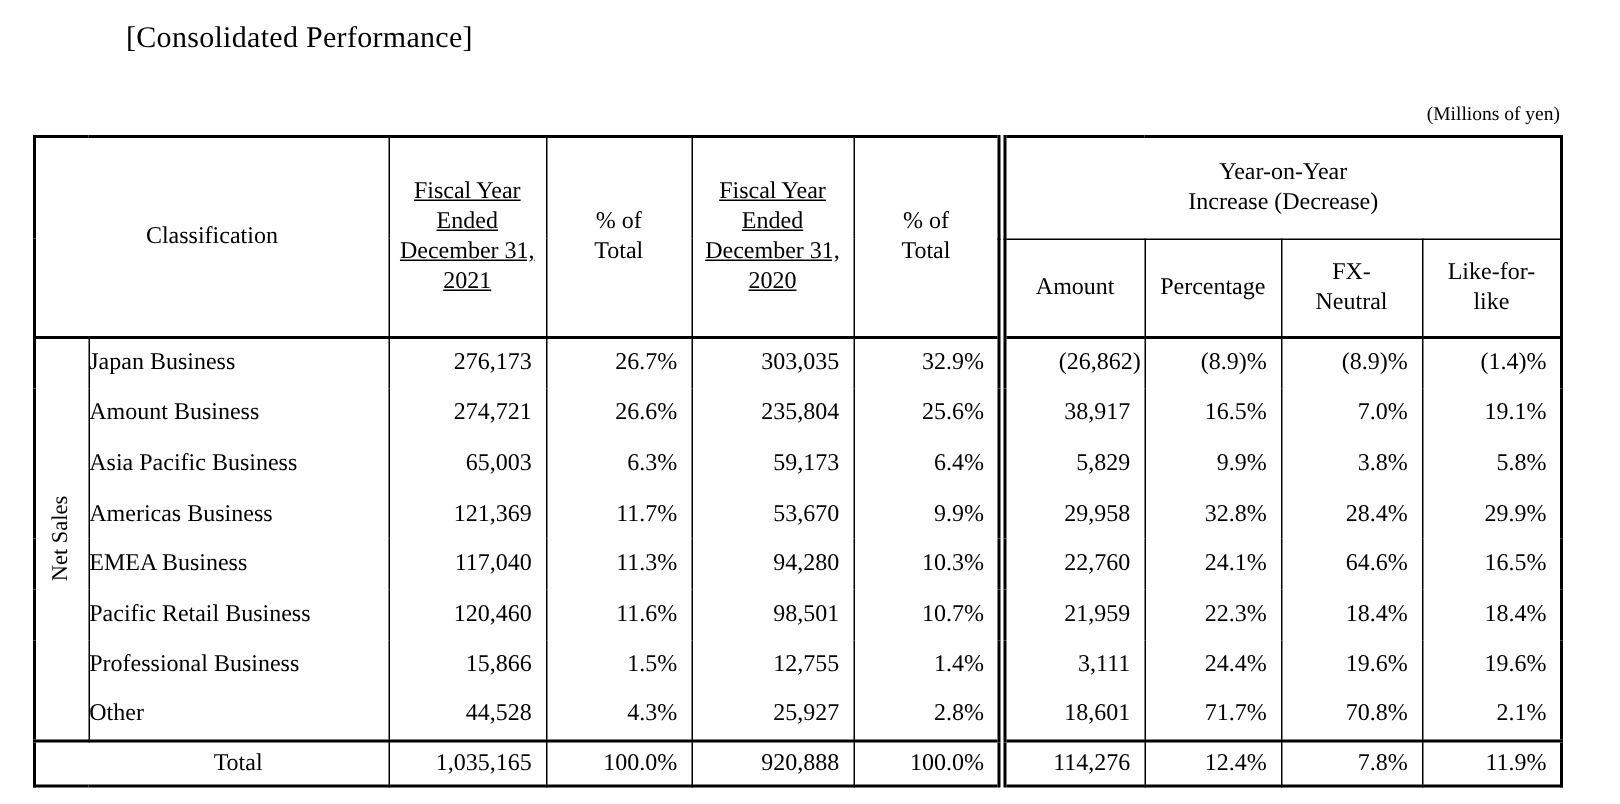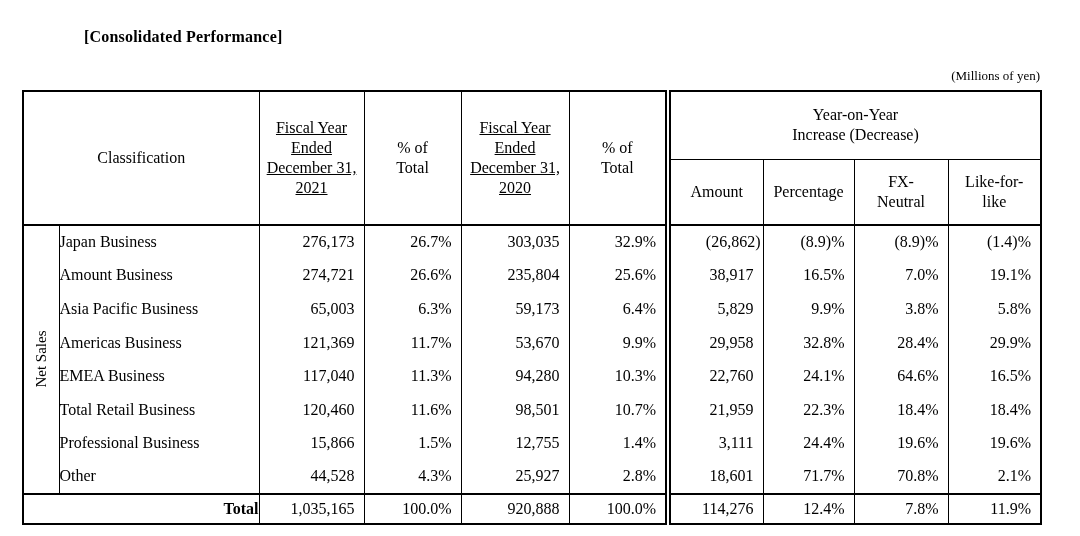--- a/index.html
+++ b/index.html
@@ -1,21 +1,21 @@
 <!DOCTYPE html>
 <html><head>
 <meta charset="utf-8">
 <style>
   * { margin: 0; padding: 0; box-sizing: border-box; }
   html, body { width: 1080px; height: 536px; background: #ffffff; overflow: hidden; }
   body { font-family: "Liberation Serif", "DejaVu Serif", serif; color: #000; position: relative; }
 
   .page-title {
-    position: absolute; left: 84px; top: 28px;
-    font-size: 16px; font-weight: bold; letter-spacing: 0.2px;
+    position: absolute; left: 84px; top: 14px;
+    font-size: 20px; font-weight: normal; letter-spacing: 0.2px;
   }
   .units-note {
     position: absolute; top: 68px; right: 40px;
     font-size: 13px;
     padding-left: 24px;
   }
 
   table.perf {
     position: absolute; left: 22px; top: 90px;
     border-collapse: collapse; table-layout: fixed;
@@ -50,21 +50,21 @@
   .dbl { border-right: 6px double #000 !important; }
 
   td.group-cell { position: relative; }
   .vertical-label {
     position: absolute; top: 50%; left: 50%;
     transform: translate(-50%, -50%) rotate(-90deg);
     white-space: nowrap; font-size: 15px;
   }
 
   tr.total-tr { border-top: 2px solid #000; }
-  td.total-name { text-align: right; padding-left: 35px; font-weight: bold; }
+  td.total-name { text-align: center; padding-left: 35px; }
 </style>
 </head>
 <body>
 
 <div class="page-title">[Consolidated Performance]</div>
 <div class="units-note">(Millions of yen)</div>
 
 <table class="perf">
   <colgroup>
     <col style="width:36px">
@@ -148,21 +148,21 @@
       <td class="num">117,040</td>
       <td class="num">11.3%</td>
       <td class="num">94,280</td>
       <td class="num dbl">10.3%</td>
       <td class="num">22,760</td>
       <td class="num">24.1%</td>
       <td class="num">64.6%</td>
       <td class="num">16.5%</td>
     </tr>
     <tr class="data-row">
-      <td class="name">Total Retail Business</td>
+      <td class="name">Pacific Retail Business</td>
       <td class="num">120,460</td>
       <td class="num">11.6%</td>
       <td class="num">98,501</td>
       <td class="num dbl">10.7%</td>
       <td class="num">21,959</td>
       <td class="num">22.3%</td>
       <td class="num">18.4%</td>
       <td class="num">18.4%</td>
     </tr>
     <tr class="data-row">

